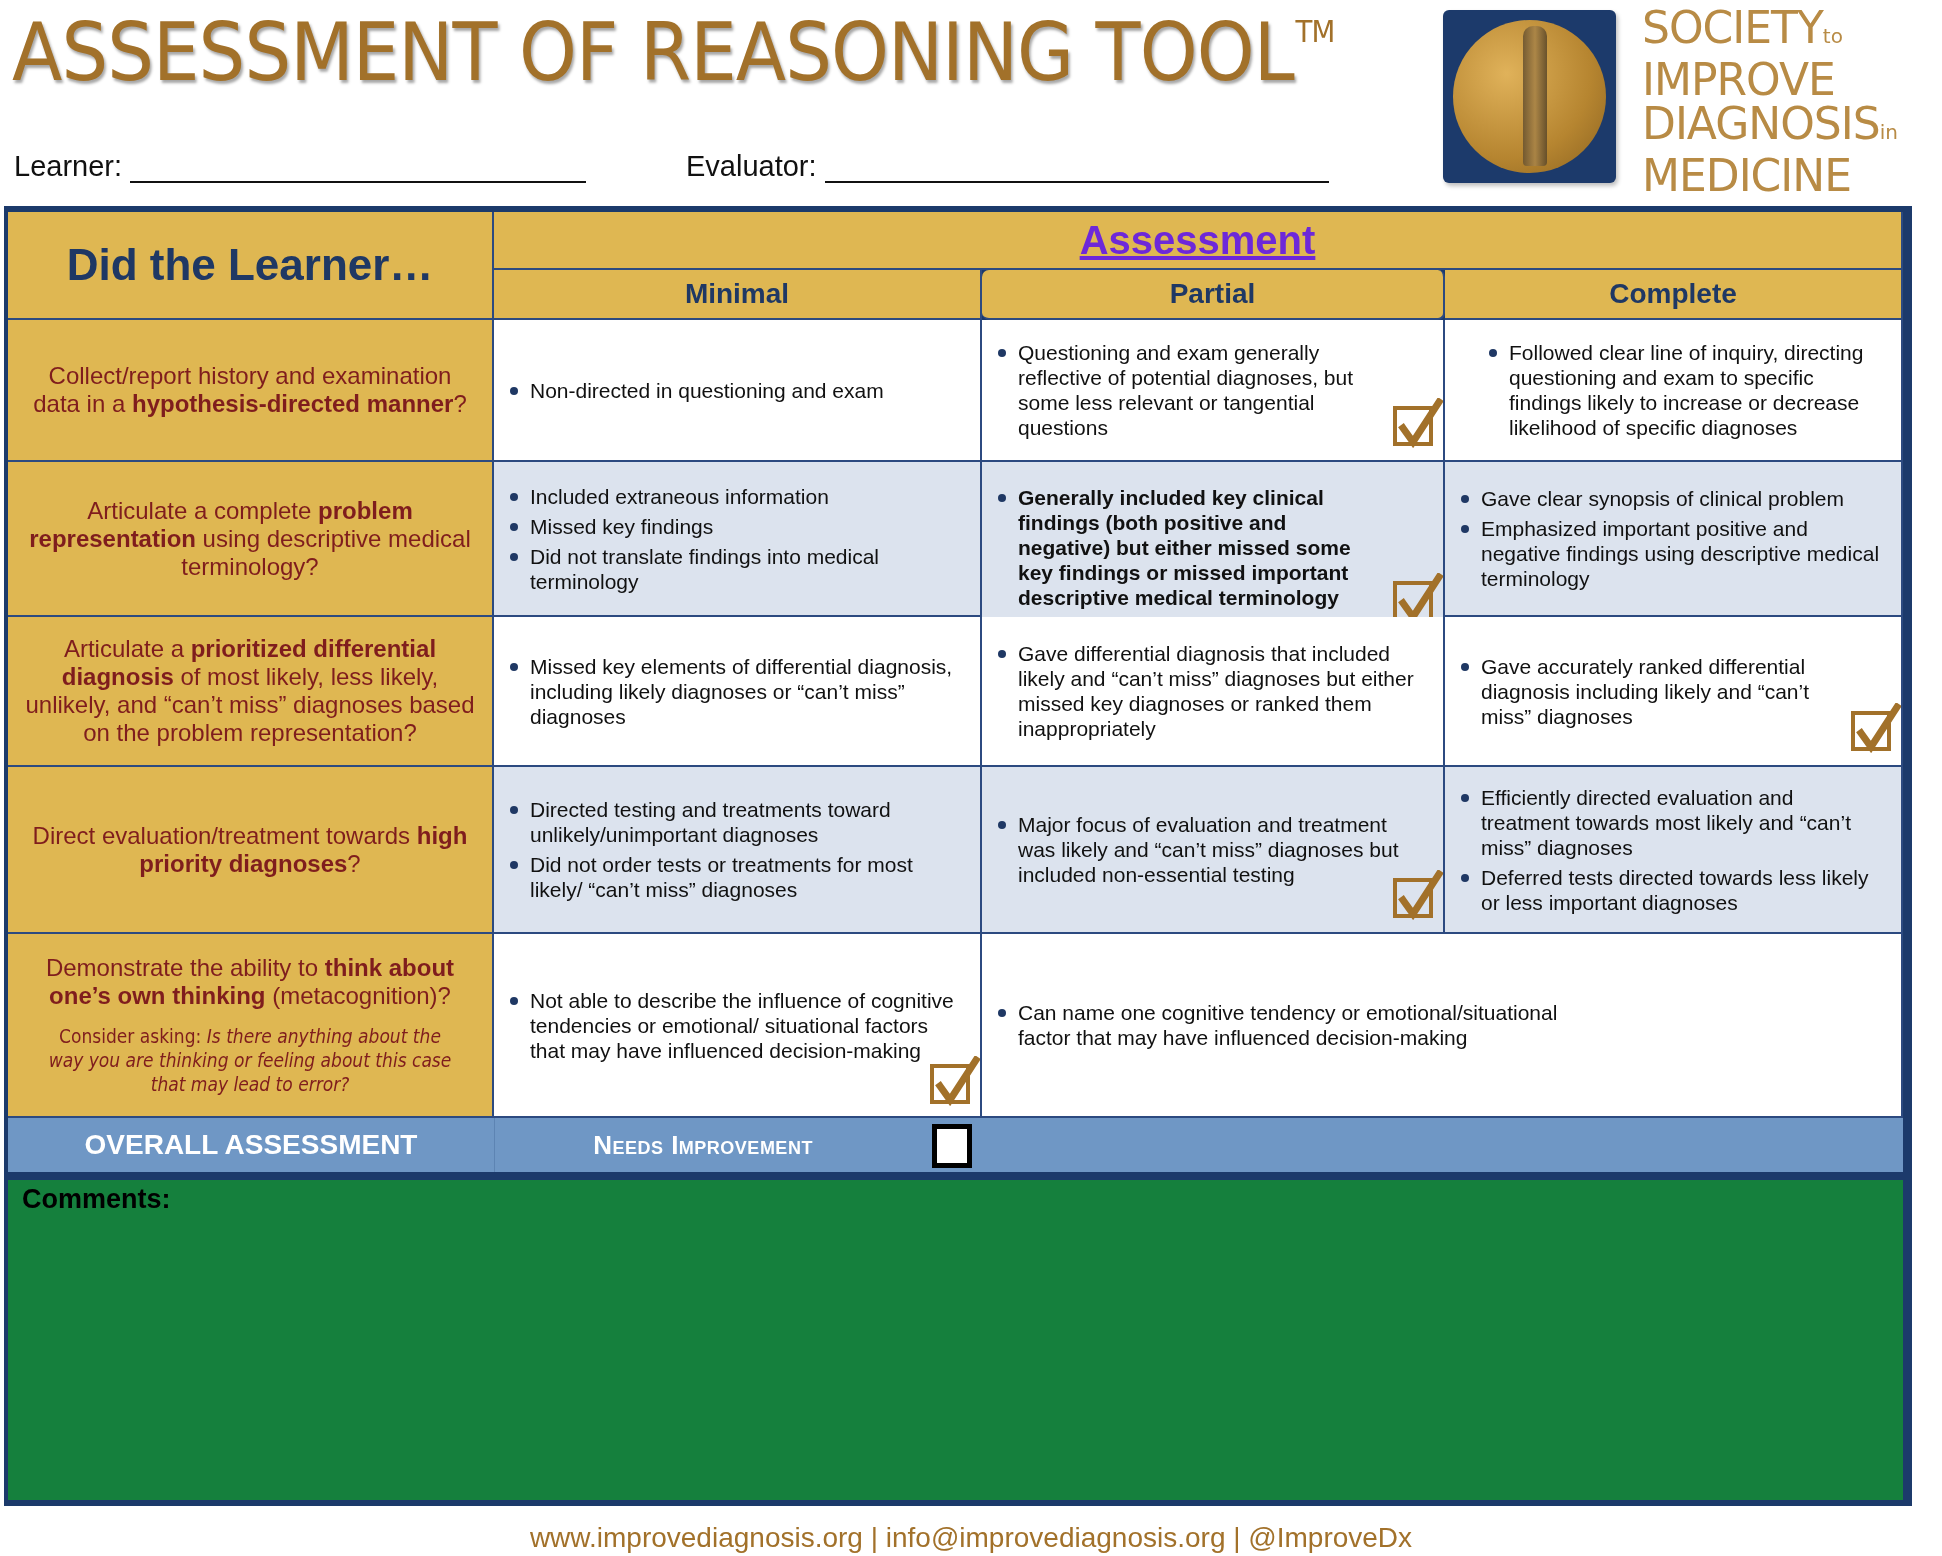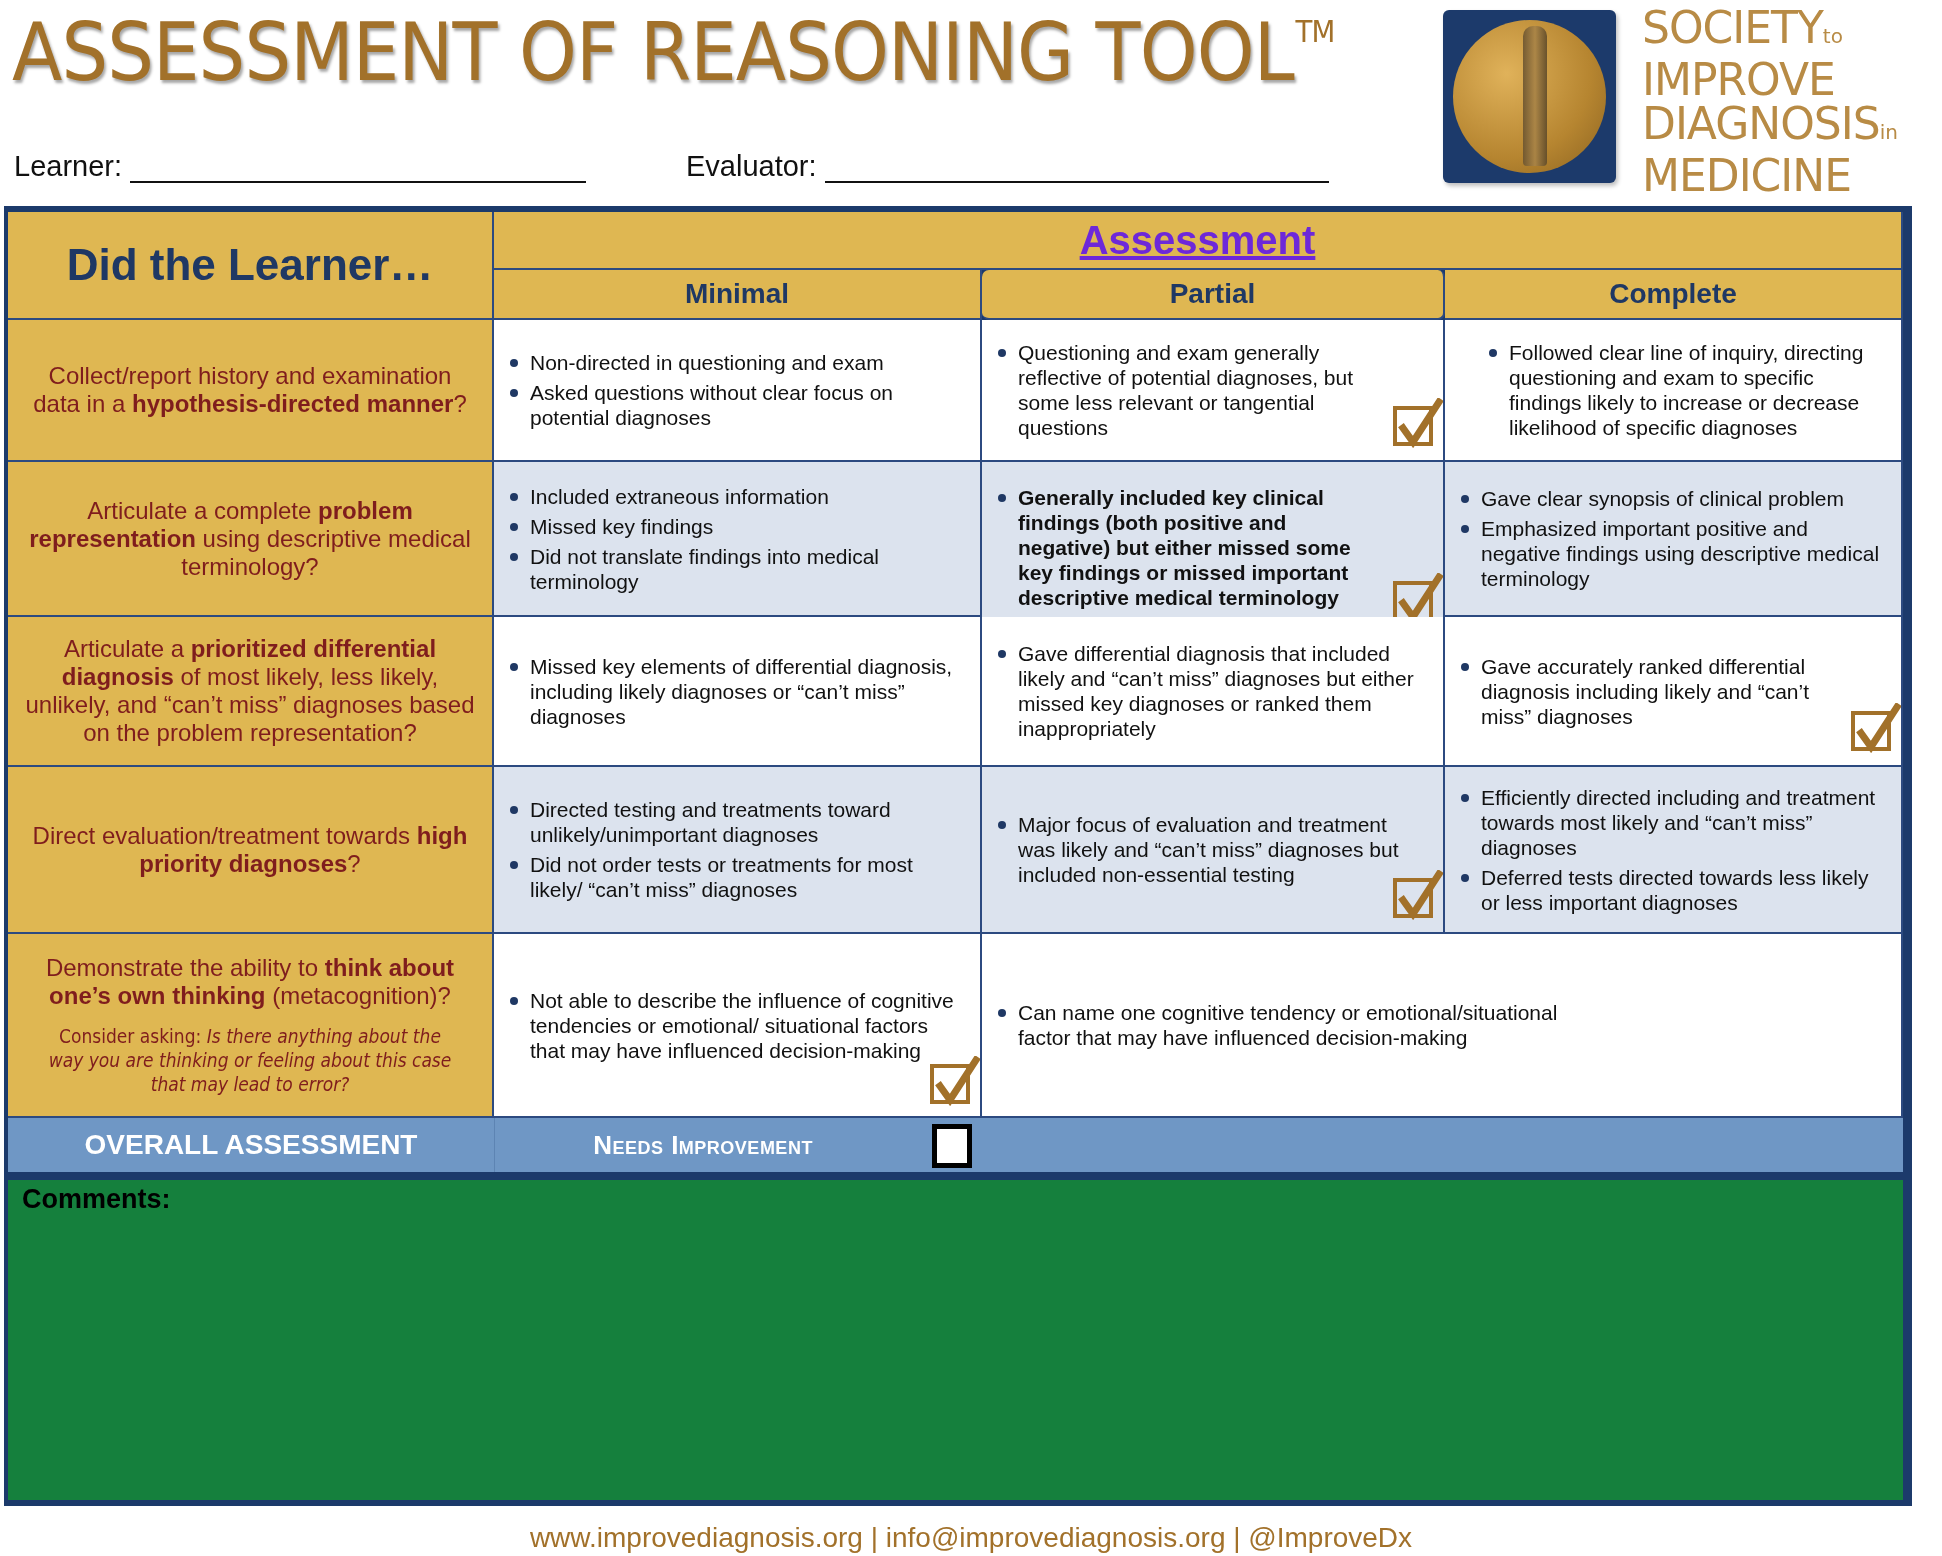--- a/index.html
+++ b/index.html
@@ -89,21 +89,20 @@
 
   <div class="cell gold" style="left:0;top:108px;width:486px;height:142px;">
     <div class="q">
         <div><span>Collect/report history and examination data in a </span><b>hypothesis-directed manner</b><span>?</span></div>
       </div>
   </div>
   <div class="cell white" style="left:486px;top:108px;width:488px;height:142px;">
     <div class="items">
         <ul>
           <li>Non-directed in questioning and exam</li>
-          <li>Asked questions without clear focus on potential diagnoses</li>
         </ul>
       </div>
   </div>
   <div class="cell white" style="left:974px;top:108px;width:463px;height:142px;">
     <div class="items" style="padding-right:60px;">
         <ul>
           <li>Questioning and exam generally reflective of potential diagnoses, but some less relevant or tangential questions</li>
         </ul>
       </div>
     <div class="check" style="right:10px;bottom:14px;">
@@ -208,21 +207,21 @@
       </div>
     <div class="check" style="right:10px;bottom:14px;">
         <svg width="48" height="50" viewBox="0 0 48 50">
           <path d="M8 30 L18 44 L44 4" stroke="#a2712a" stroke-width="7" fill="none" stroke-linecap="square"></path>
         </svg>
       </div>
   </div>
   <div class="cell blue" style="left:1437px;top:555px;width:458px;height:167px;">
     <div class="items">
         <ul>
-          <li>Efficiently directed including and treatment towards most likely and “can’t miss” diagnoses</li>
+          <li>Efficiently directed evaluation and treatment towards most likely and “can’t miss” diagnoses</li>
           <li>Deferred tests directed towards less likely or less important diagnoses</li>
         </ul>
       </div>
   </div>
 
   <div class="cell gold" style="left:0;top:722px;width:486px;height:184px;">
     <div class="q">
       <div><span>Demonstrate the ability to </span><b>think about one’s own thinking</b><span> (metacognition)?</span></div>
       <div class="hint"><span>Consider asking: </span><i>Is there anything about the way you are thinking or feeling about this case that may lead to error?</i></div>
     </div>

